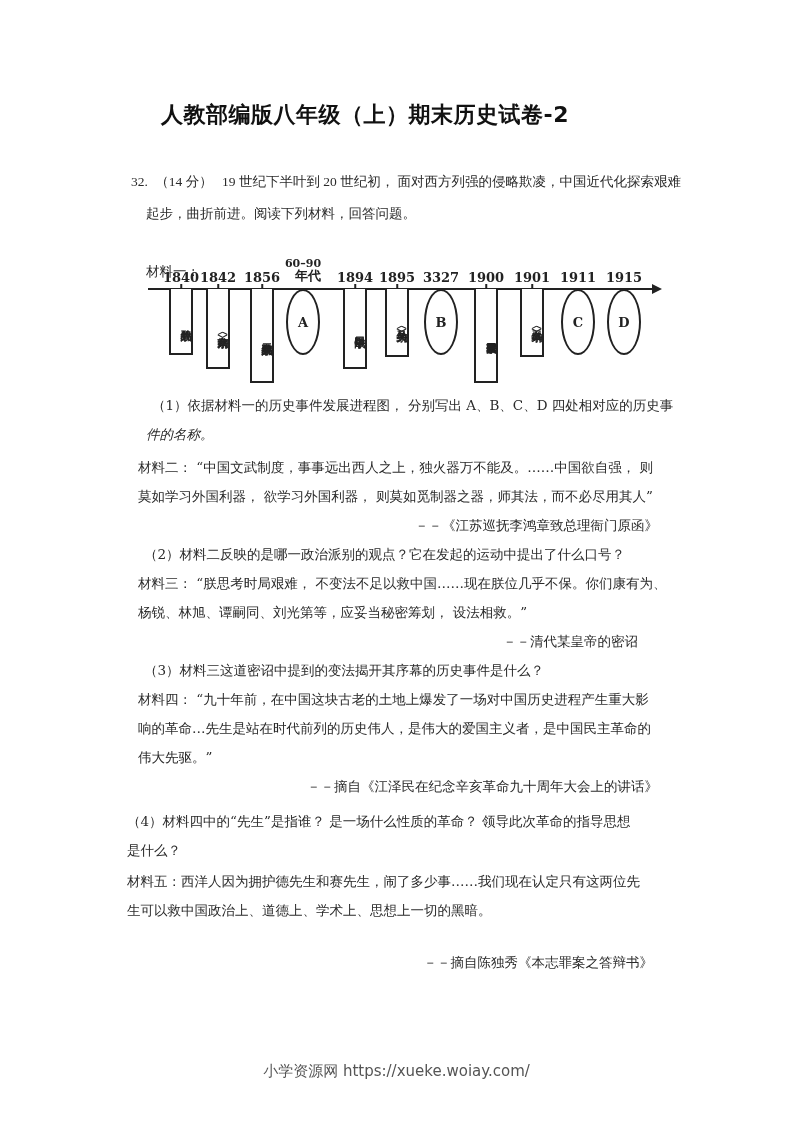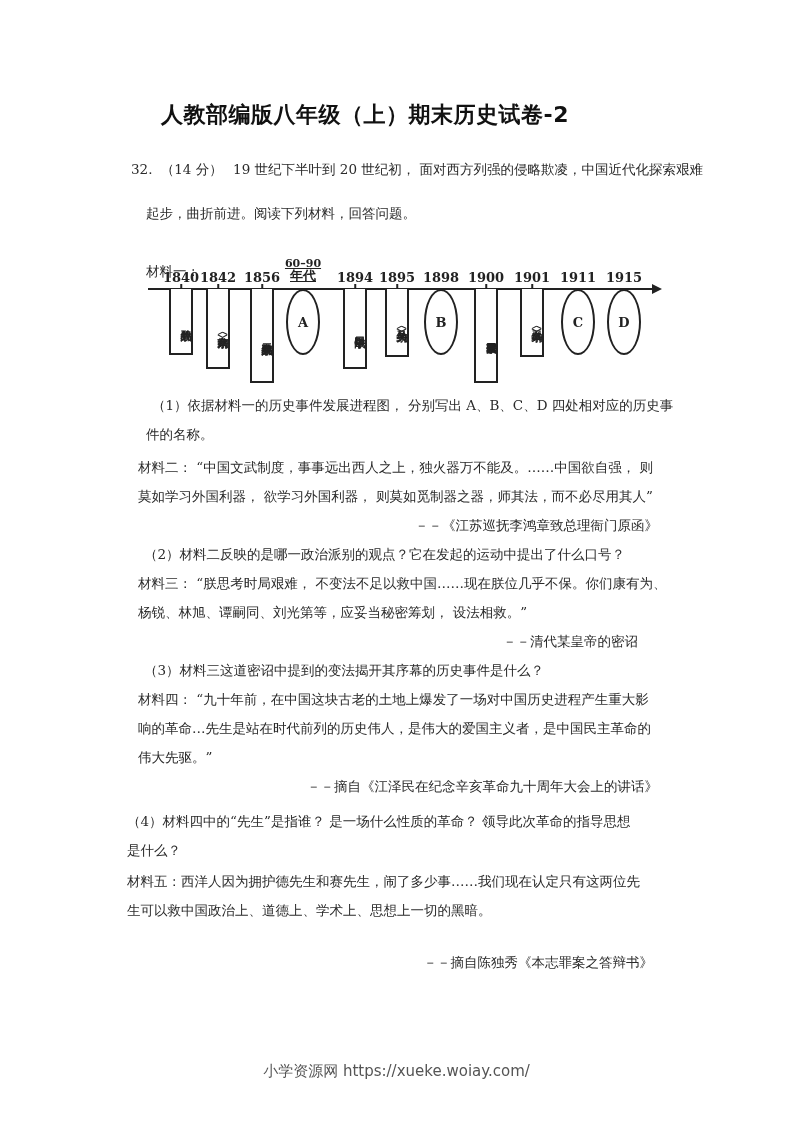--- a/index.html
+++ b/index.html
@@ -13,39 +13,39 @@
   .footer { position:absolute; top:1062px; left:0; width:793px; text-align:center;
             font-family:"DejaVu Sans","Liberation Sans",sans-serif; font-size:15px; color:#555; }
 
   
   .timeline { position:absolute; left:140px; top:262px; width:530px; height:120px; }
   .axis { position:absolute; left:8px; top:26px; width:507px; height:2px; background:#222; }
   .arrow { position:absolute; left:512px; top:22px; width:0; height:0;
            border-top:5px solid transparent; border-bottom:5px solid transparent; border-left:10px solid #222; }
   .year { position:absolute; top:8px; font-family:"DejaVu Serif","Liberation Serif",serif;
           font-weight:bold; font-size:13px; color:#222; transform:translateX(-50%); white-space:nowrap; }
-  .year2 { position:absolute; top:-4px; font-weight:bold; font-size:11px; line-height:11px; text-align:center;
-           transform:translateX(-50%); white-space:nowrap; color:#222;text-decoration:underline; }
+  .year2 { position:absolute; top:-4px; font-weight:bold; font-size:11px; line-height:11px; text-align:right;
+           transform:translateX(-50%); white-space:nowrap; color:#222; }
   .tick { position:absolute; top:22px; width:1.5px; height:8px; background:#222; transform:translateX(-50%); }
   .box { position:absolute; top:27px; width:20px; border:2px solid #222; border-top:none;
          transform:translateX(-50%); font-family:"DejaVu Sans","Liberation Sans",sans-serif;
          font-weight:bold; font-size:11px; line-height:12.5px; text-align:center; padding:3px 0; background:#fff;
          writing-mode:vertical-rl; text-orientation:upright; letter-spacing:0; }
   .oval { position:absolute; top:27px; width:30px; height:62px; border:2px solid #222; border-radius:50%;
           transform:translateX(-50%); display:flex; align-items:center; justify-content:center;
           font-family:"DejaVu Serif","Liberation Serif",serif; font-weight:bold; font-size:13px; background:#fff; }
 </style>
 </head>
 <body>
 
 <div>
 
   <div class="title">人教部编版八年级（上）期末历史试卷-2</div>
 
-  <div class="line" style="top:160px;left:131px;">
+  <div class="line" style="top:173px;left:131px;font-family:Liberation Serif, serif;">
     <span>32.</span>
     <span style="margin-left:4px;">（14 分）</span>
     <span style="margin-left:6px;">19 世纪下半叶到 20 世纪初，  面对西方列强的侵略欺凌，中国近代化探索艰难</span>
   </div>
   <div class="line" style="top:204px;left:146px;">起步，曲折前进。阅读下列材料，回答问题。</div>
   <div class="line" style="top:233px;left:146px;margin-top:29px;">材料一：</div>
 
   <div class="timeline">
     <div class="axis"></div>
     <div class="arrow"></div>
@@ -69,40 +69,40 @@
     <div class="oval" style="left:163px;">A</div>
 
     <div class="year" style="left:215px;">1894</div>
     <div class="tick" style="left:215px;"></div>
     <div class="box" style="left:215px;height:72px;">甲午中日战争</div>
 
     <div class="year" style="left:257px;">1895</div>
     <div class="tick" style="left:257px;"></div>
     <div class="box" style="left:257px;height:60px;">︿马关条约﹀</div>
 
-    <div class="year" style="left:301px;">1898</div>
+    <div class="year" style="left:301px;">3327</div>
     <div class="oval" style="left:301px;">B</div>
 
     <div class="year" style="left:346px;">1900</div>
     <div class="tick" style="left:346px;"></div>
     <div class="box" style="left:346px;height:86px;line-height:10.5px;font-size:10px;">八国联军侵华战争</div>
 
     <div class="year" style="left:392px;text-align:right;">1901</div>
     <div class="tick" style="left:392px;"></div>
     <div class="box" style="left:392px;height:60px;">︿辛丑条约﹀</div>
 
     <div class="year" style="left:438px;">1911</div>
     <div class="oval" style="left:438px;">C</div>
 
     <div class="year" style="left:484px;">1915</div>
     <div class="oval" style="left:484px;">D</div>
   </div>
 
   <div class="line" style="top:396px;left:152px;">（1）依据材料一的历史事件发展进程图，   分别写出 A、B、C、D 四处相对应的历史事</div>
-  <div class="line" style="top:425px;left:146px;">件的名称。</div>
+  <div class="line" style="top:425px;left:146px;font-style:italic;">件的名称。</div>
 
   <div class="line" style="top:458px;left:138px;">材料二：  “中国文武制度，事事远出西人之上，独火器万不能及。……中国欲自强，   则</div>
   <div class="line" style="top:487px;left:138px;">莫如学习外国利器，   欲学习外国利器，   则莫如觅制器之器，师其法，而不必尽用其人”</div>
   <div class="line right" style="top:516px;right:135px;">－－《江苏巡抚李鸿章致总理衙门原函》</div>
 
   <div class="line" style="top:545px;left:144px;">（2）材料二反映的是哪一政治派别的观点？它在发起的运动中提出了什么口号？</div>
 
   <div class="line" style="top:574px;left:138px;">材料三：  “朕思考时局艰难，   不变法不足以救中国……现在朕位几乎不保。你们康有为、</div>
   <div class="line" style="top:603px;left:138px;">杨锐、林旭、谭嗣同、刘光第等，应妥当秘密筹划，   设法相救。”</div>
   <div class="line right" style="top:632px;right:155px;">－－清代某皇帝的密诏</div>

